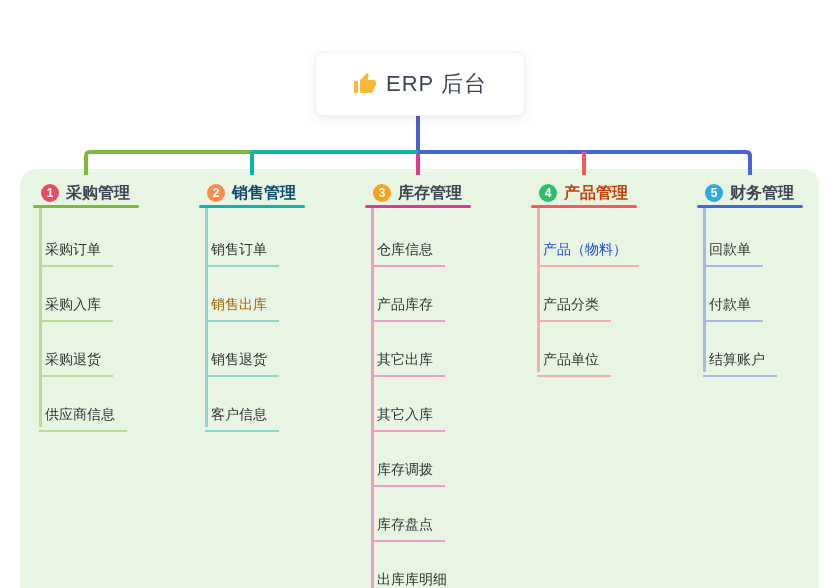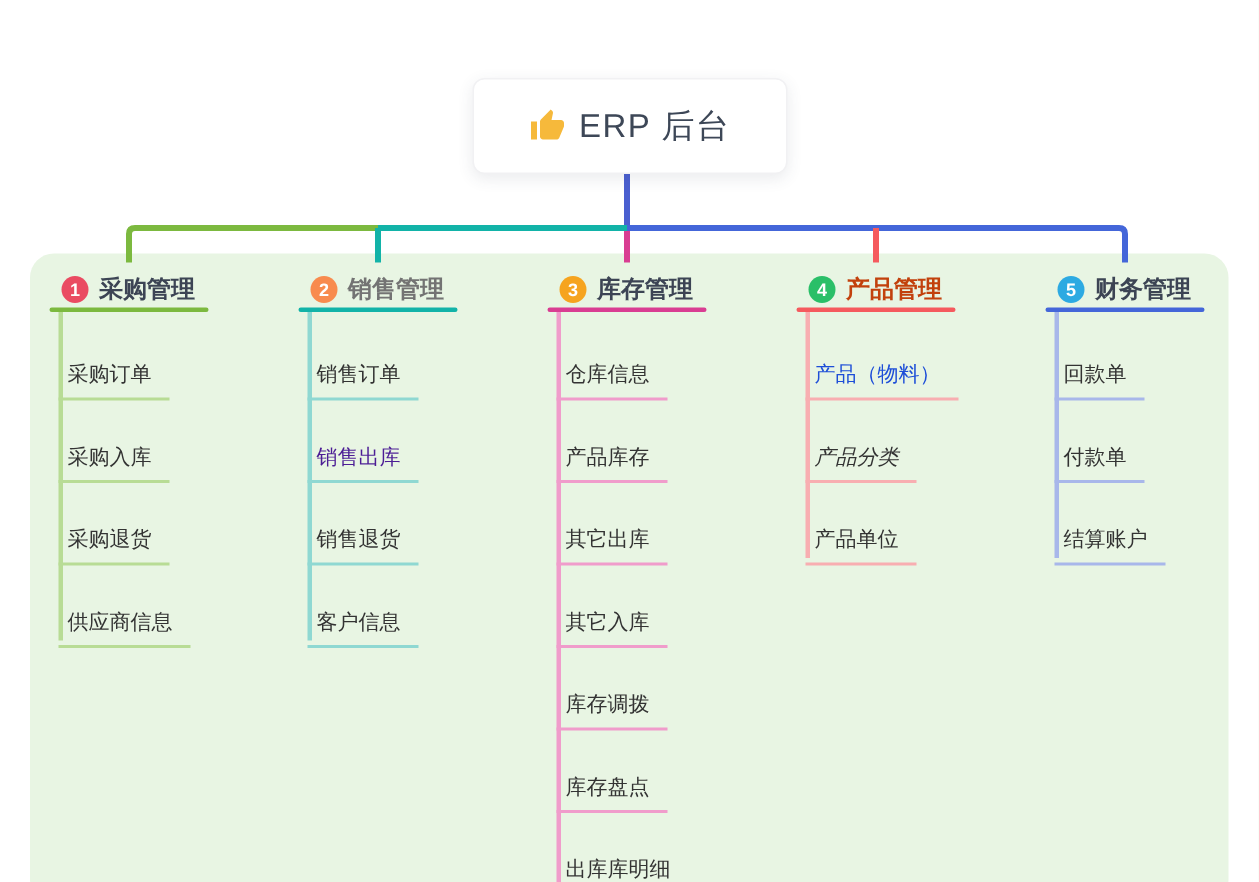--- a/index.html
+++ b/index.html
@@ -64,29 +64,29 @@
         <div class="child-row" style="left: 6px; top: 309px; border-bottom: 2px solid rgb(184, 220, 149);">
           <span class="child-label" style="color: rgb(51, 51, 51);">采购退货</span>
         </div>
         <div class="child-row" style="left: 6px; top: 364px; border-bottom: 2px solid rgb(184, 220, 149);">
           <span class="child-label" style="color: rgb(51, 51, 51);">供应商信息</span>
         </div>
       </div>
       <div class="branch" style="left: 199px;">
         <div class="branch-header" style="left: 8px;">
           <span class="badge" style="background: rgb(248, 139, 78);">2</span>
-          <span class="branch-label" style="color: #737373;">销售管理</span>
+          <span class="branch-label" style="color: #0c4a6e;">销售管理</span>
         </div>
         <div class="branch-underline" style="left: 0px; width: 106px; background: rgb(18, 179, 168);"></div>
         <div class="child-trunk" style="left: 6px; height: 219px; background: rgb(143, 216, 210);"></div>
         <div class="child-row" style="left: 6px; top: 199px; border-bottom: 2px solid rgb(143, 216, 210);">
           <span class="child-label" style="color: rgb(51, 51, 51);">销售订单</span>
         </div>
         <div class="child-row" style="left: 6px; top: 254px; border-bottom: 2px solid rgb(143, 216, 210);">
-          <span class="child-label" style="color: #4c1d95; text-align: center;">销售出库</span>
+          <span class="child-label" style="color: #a16207; text-align: center;">销售出库</span>
         </div>
         <div class="child-row" style="left: 6px; top: 309px; border-bottom: 2px solid rgb(143, 216, 210);">
           <span class="child-label" style="color: rgb(51, 51, 51);">销售退货</span>
         </div>
         <div class="child-row" style="left: 6px; top: 364px; border-bottom: 2px solid rgb(143, 216, 210);">
           <span class="child-label" style="color: rgb(51, 51, 51);">客户信息</span>
         </div>
       </div>
       <div class="branch" style="left: 365px;">
         <div class="branch-header" style="left: 8px;">
@@ -121,21 +121,21 @@
         <div class="branch-header" style="left: 8px;">
           <span class="badge" style="background: rgb(42, 191, 104);">4</span>
           <span class="branch-label" style="color: #c2410c; text-align: center;">产品管理</span>
         </div>
         <div class="branch-underline" style="left: 0px; width: 106px; background: rgb(245, 90, 94);"></div>
         <div class="child-trunk" style="left: 6px; height: 164px; background: rgb(248, 174, 177);"></div>
         <div class="child-row" style="left: 6px; top: 199px; border-bottom: 2px solid rgb(248, 174, 177);">
           <span class="child-label" style="color: #1d4ed8;">产品（物料）</span>
         </div>
         <div class="child-row" style="left: 6px; top: 254px; border-bottom: 2px solid rgb(248, 174, 177);">
-          <span class="child-label" style="color: rgb(51, 51, 51); font-style: italic;">产品分类</span>
+          <span class="child-label" style="color: rgb(51, 51, 51);">产品分类</span>
         </div>
         <div class="child-row" style="left: 6px; top: 309px; border-bottom: 2px solid rgb(248, 174, 177);">
           <span class="child-label" style="color: rgb(51, 51, 51); text-align: right;">产品单位</span>
         </div>
       </div>
       <div class="branch" style="left: 697px;">
         <div class="branch-header" style="left: 8px;">
           <span class="badge" style="background: rgb(45, 170, 226);">5</span>
           <span class="branch-label" style="color: rgb(60, 68, 84);">财务管理</span>
         </div>

